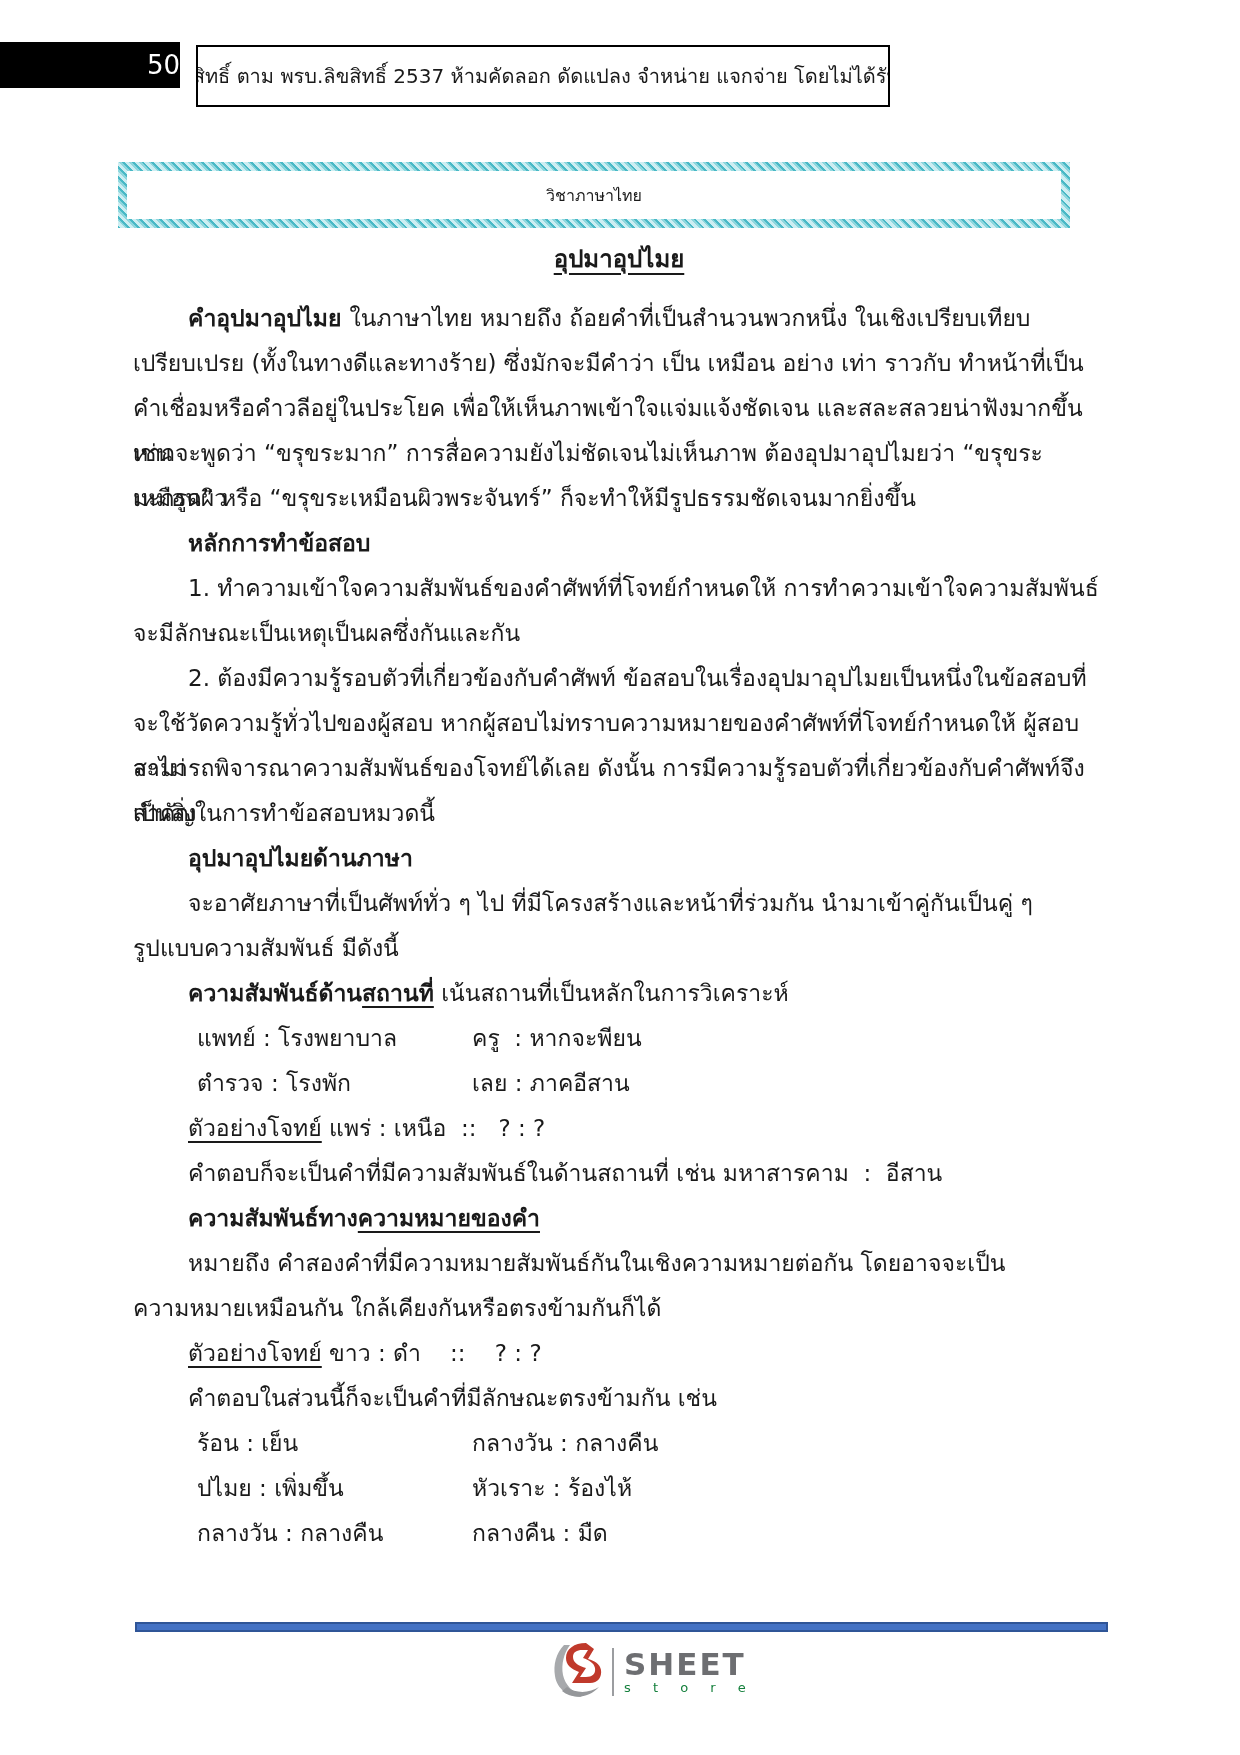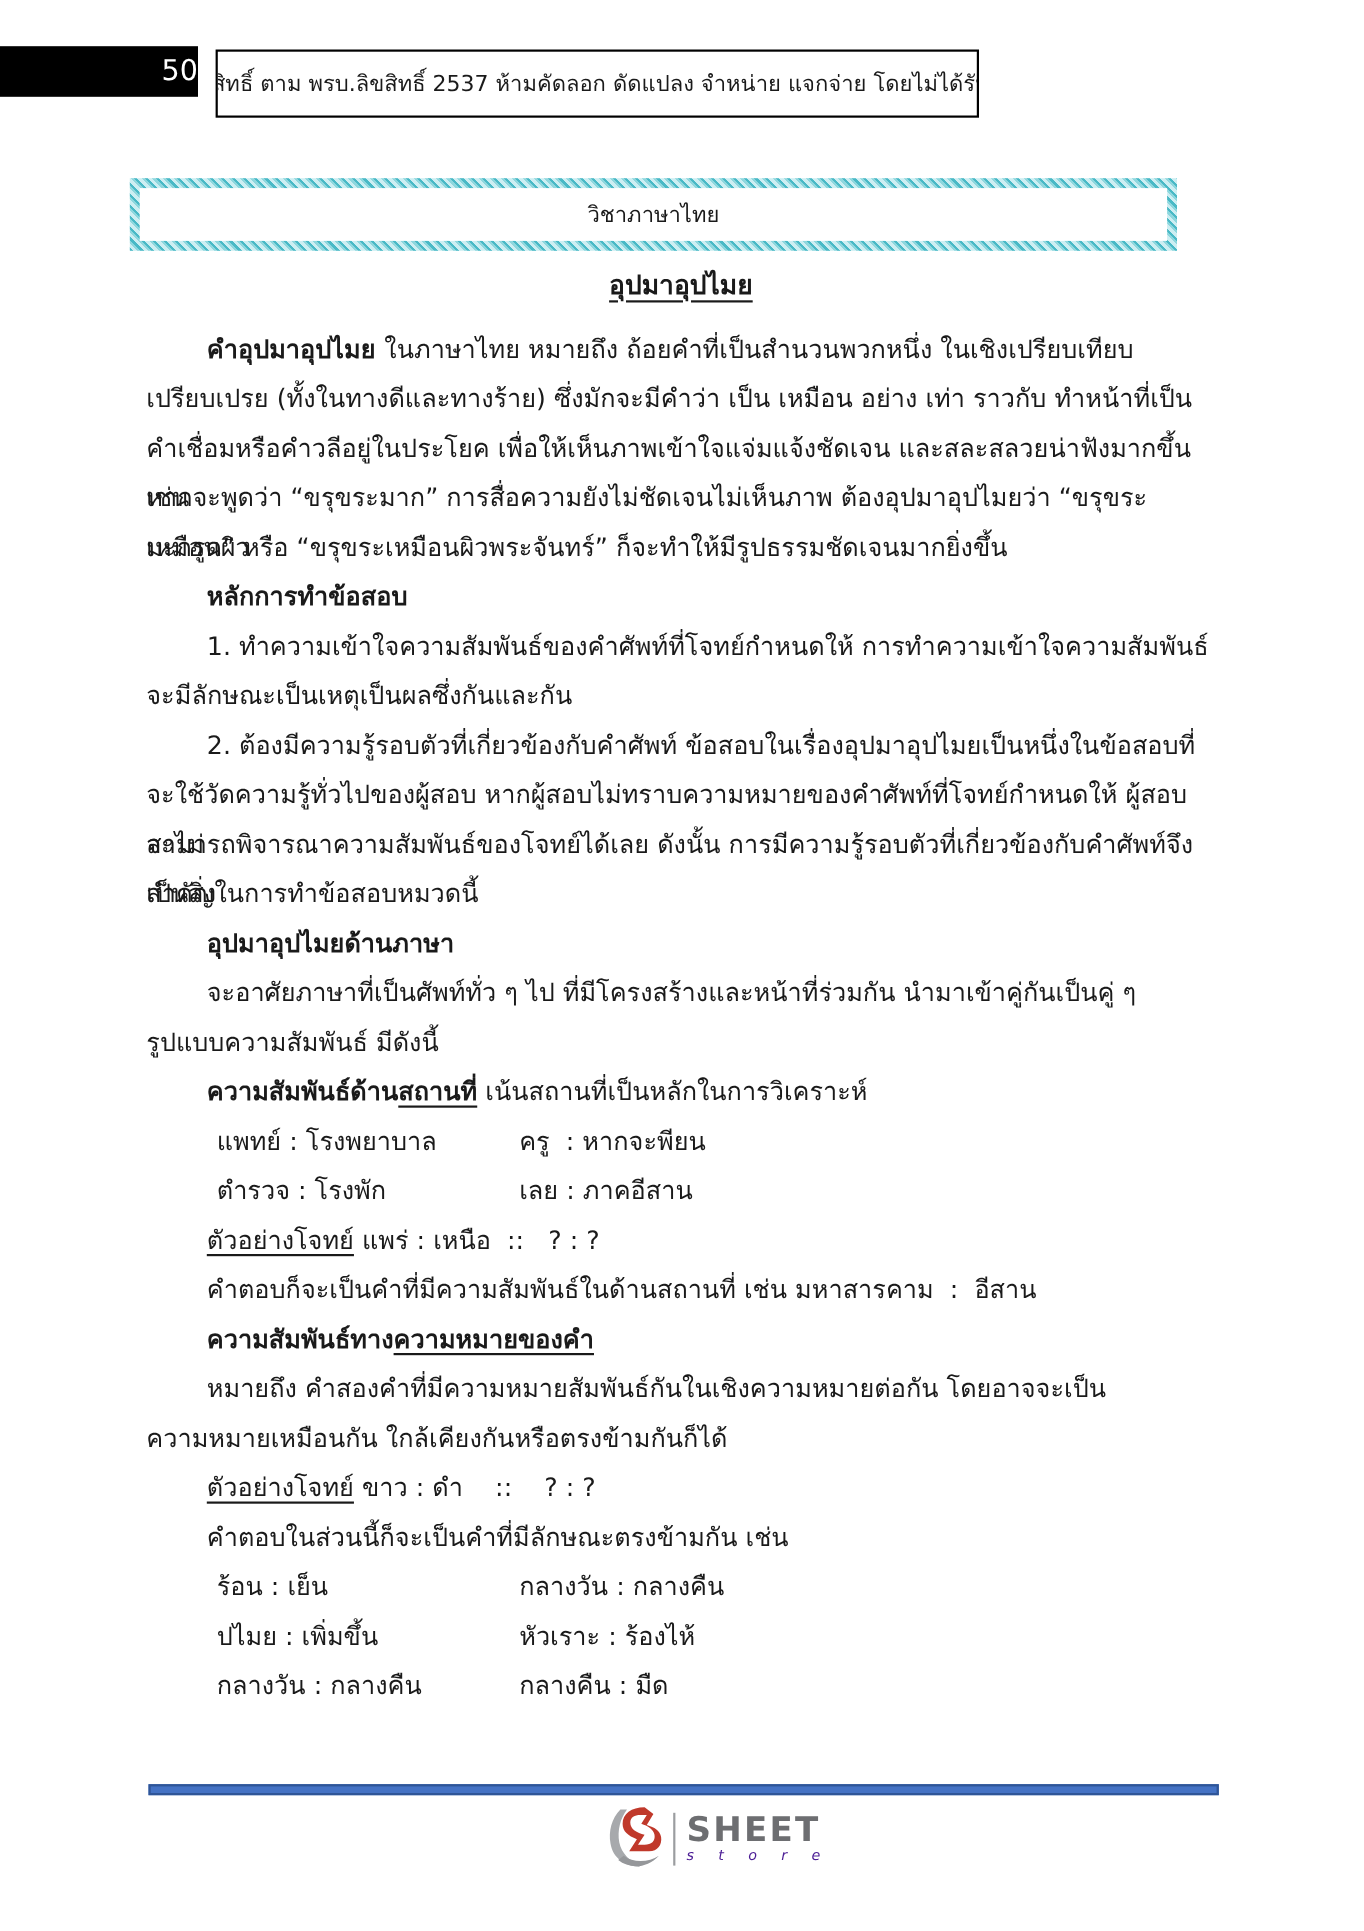--- a/index.html
+++ b/index.html
@@ -18,21 +18,21 @@
     font-size:20px;white-space:nowrap;overflow:hidden;
   }
   
   .banner{
     position:absolute;left:118px;top:162px;width:952px;height:66px;box-sizing:border-box;
     background:repeating-linear-gradient(45deg,#49b9c6 0 2px,#cdeef2 2px 5px,#8ed7de 5px 7px);
     padding:9px;
   }
   .banner-inner{
     width:100%;height:100%;background:#fff;display:flex;align-items:center;justify-content:center;
-    font-size:20px;box-sizing:border-box;font-family:Liberation Mono, monospace;
+    font-size:16px;box-sizing:border-box;font-family:Liberation Mono, monospace;
   }
   
   .content{position:absolute;left:133px;top:236px;width:972px;}
   .section-title{
     height:46px;line-height:46px;text-align:center;font-weight:bold;font-size:24px;
     text-decoration:underline;text-underline-offset:6px;margin-bottom:14px;
   }
   .line{height:45px;line-height:45px;font-size:23px;white-space:pre-wrap;overflow:visible;}
   .line.ind{padding-left:55px;}
   .b{font-weight:bold;}
@@ -43,21 +43,21 @@
   .footer-bar{
     position:absolute;left:135px;top:1622px;width:973px;height:10px;
     background:#4472c4;border:2px solid #2f5597;box-sizing:border-box;
   }
   .logo{
     position:absolute;left:552px;top:1642px;height:60px;display:flex;align-items:center;gap:10px;
   }
   .logo-divider{width:2px;height:48px;background:#9b9da0;}
   .logo-textcol{display:flex;flex-direction:column;justify-content:center;}
   .logo-sheet{font-size:31px;font-weight:bold;color:#6d6e71;letter-spacing:2px;line-height:32px;}
-  .logo-store{font-size:13px;color:#4c1d95;letter-spacing:9px;line-height:16px;font-style:italic;}
+  .logo-store{font-size:13px;color:#15803d;letter-spacing:9px;line-height:16px;}
 </style>
 </head>
 <body>
 
 <div class="page">
 
   <div class="pagenum">50</div>
   <div class="copyright">
     <span>สงวนลิขสิทธิ์ ตาม พรบ.ลิขสิทธิ์ 2537 ห้ามคัดลอก ดัดแปลง จำหน่าย แจกจ่าย โดยไม่ได้รับอนุญาต</span>
   </div>

